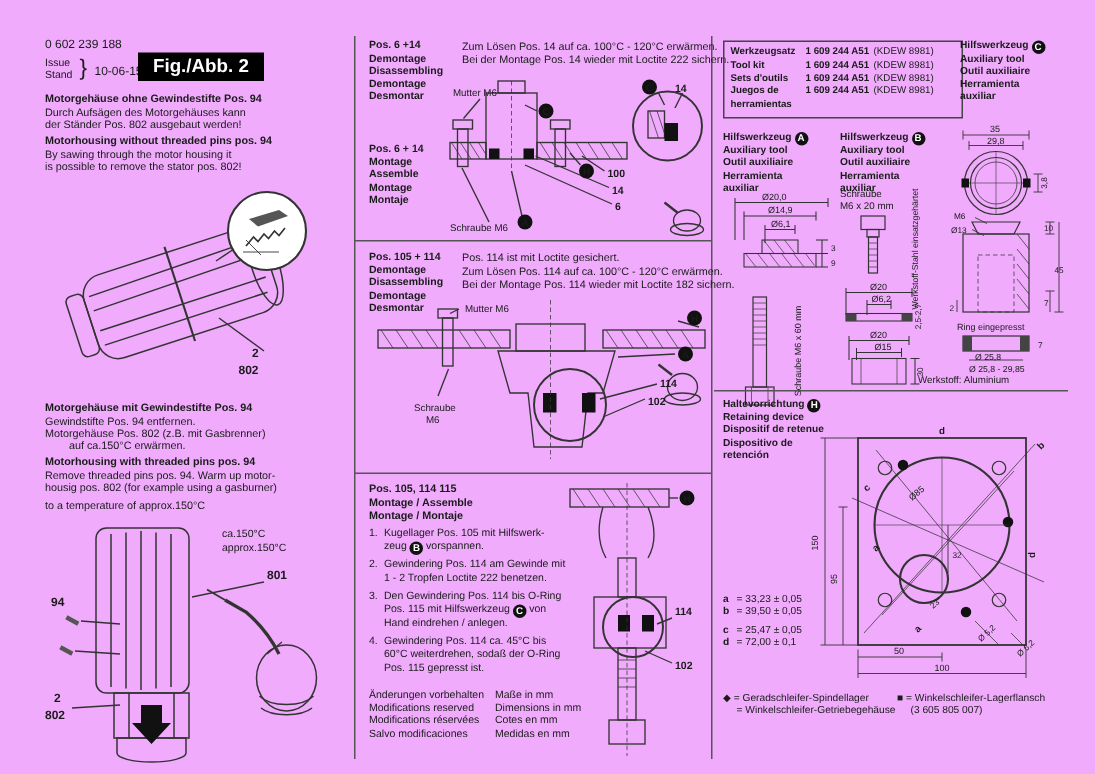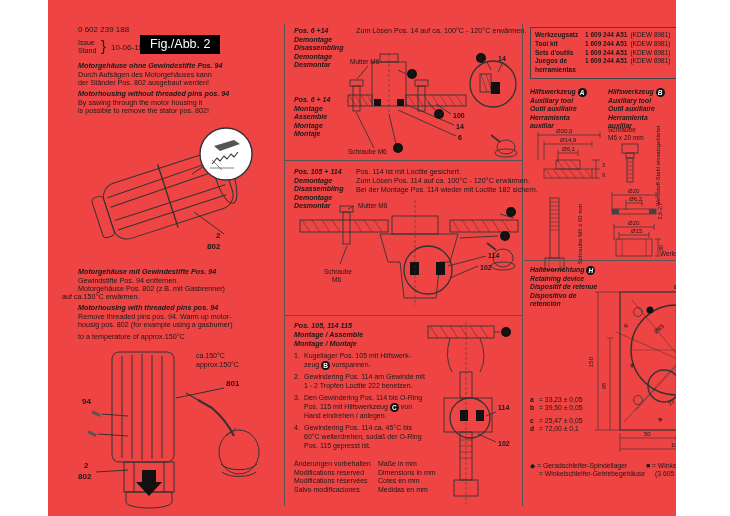--- a/index.html
+++ b/index.html
@@ -1,22 +1,22 @@
 <!DOCTYPE html>
 <html><head>
 <meta charset="utf-8">
 <style>
   html,body{margin:0;padding:0;background:#fff;}
-  .page{position:relative;width:628px;height:516px;background:#ef4444;
-        font-family:"Liberation Sans",sans-serif;color:#1a1a1a;overflow:hidden;margin-left:48px;}
+  .page{position:relative;width:730px;height:516px;background:#f0abfc;
+        font-family:"Liberation Sans",sans-serif;color:#1a1a1a;overflow:hidden;}
   .t{position:absolute;white-space:nowrap;font-size:7.2px;line-height:1.2;}
-  .b{font-weight:bold;font-style:italic;}
+  .b{font-weight:bold;}
   .vline{position:absolute;width:1px;background:#555;}
   .hline{position:absolute;height:1px;background:#555;}
-  .figbox{position:absolute;background:#000;color:#fff;font-weight:normal;
+  .figbox{position:absolute;background:#000;color:#fff;font-weight:bold;
           font-size:12.5px;padding:2px 10px 3px 10px;}
   .co{display:inline-block;width:9px;height:9px;border-radius:50%;background:#111;
       color:#fff;font-size:6.5px;font-weight:bold;text-align:center;line-height:9px;
       vertical-align:-1px;}
   .stack{position:absolute;font-size:7px;line-height:1.22;}
   .stack div{white-space:nowrap;}
   .steps{position:absolute;width:132px;font-size:7px;line-height:1.28;}
   .step{display:flex;margin-bottom:3px;}
   .step .no{width:10px;flex:none;}
   .kit{position:absolute;border:1px solid #444;padding:3px 4px;font-size:6.5px;
@@ -70,21 +70,21 @@
       <path d="M134,52 h24 M136,44 l10,10" stroke-width="0.6"></path>
       <line x1="148" y1="118" x2="118" y2="96"></line>
     </g>
     <text x="140" y="122" font-size="8" font-weight="bold">2</text>
     <text x="131" y="133" font-size="8" font-weight="bold">802</text>
   </svg>
 
   <div class="t b" style="left:30px;top:268px">Motorgehäuse mit Gewindestifte Pos. 94</div>
   <div class="t" style="left:30px;top:277px">Gewindstifte Pos. 94 entfernen.</div>
   <div class="t" style="left:30px;top:285px">Motorgehäuse Pos. 802 (z.B. mit Gasbrenner)</div>
-  <div class="t" style="left:14px;top:293px">auf ca.150°C erwärmen.</div>
+  <div class="t" style="left:46px;top:293px">auf ca.150°C erwärmen.</div>
   <div class="t b" style="left:30px;top:304px">Motorhousing with threaded pins pos. 94</div>
   <div class="t" style="left:30px;top:313px">Remove threaded pins pos. 94. Warm up motor-</div>
   <div class="t" style="left:30px;top:321px">housig pos. 802 (for example using a gasburner)</div>
   <div class="t" style="left:30px;top:333px">to a temperature of approx.150°C</div>
 
   <svg style="left:28px;top:344px" width="207" height="164" viewBox="0 0 207 164">
     <g stroke="#333" fill="none" stroke-width="1">
       <rect x="36" y="8" width="62" height="110" rx="7"></rect>
       <line x1="46" y1="12" x2="46" y2="114"></line>
       <line x1="56" y1="11" x2="56" y2="115"></line>
@@ -125,20 +125,21 @@
   </div>
   <div class="stack b" style="left:246px;top:96px">
     <div>Pos. 6 + 14</div>
     <div>Montage</div>
     <div>Assemble</div>
     <div>Montage</div>
     <div>Montaje</div>
   </div>
   <div class="stack" style="left:308px;top:27px;font-size:7.2px">
     <div>Zum Lösen Pos. 14 auf ca. 100°C - 120°C erwärmen.</div>
+    <div>Bei der Montage Pos. 14 wieder mit Loctite 222 sichern.</div>
   </div>
 
   <svg style="left:300px;top:52px" width="172" height="106" viewBox="0 0 172 106">
     <g stroke="#333" fill="none" stroke-width="0.9">
       <line x1="20" y1="14" x2="9" y2="27"></line>
       <rect x="2" y="28" width="13" height="6"></rect>
         <rect x="5" y="34" width="7" height="25"></rect>
       <rect x="67" y="28" width="13" height="6"></rect>
         <rect x="70" y="34" width="7" height="25"></rect>
       <rect x="0" y="43" width="24" height="11"></rect>

